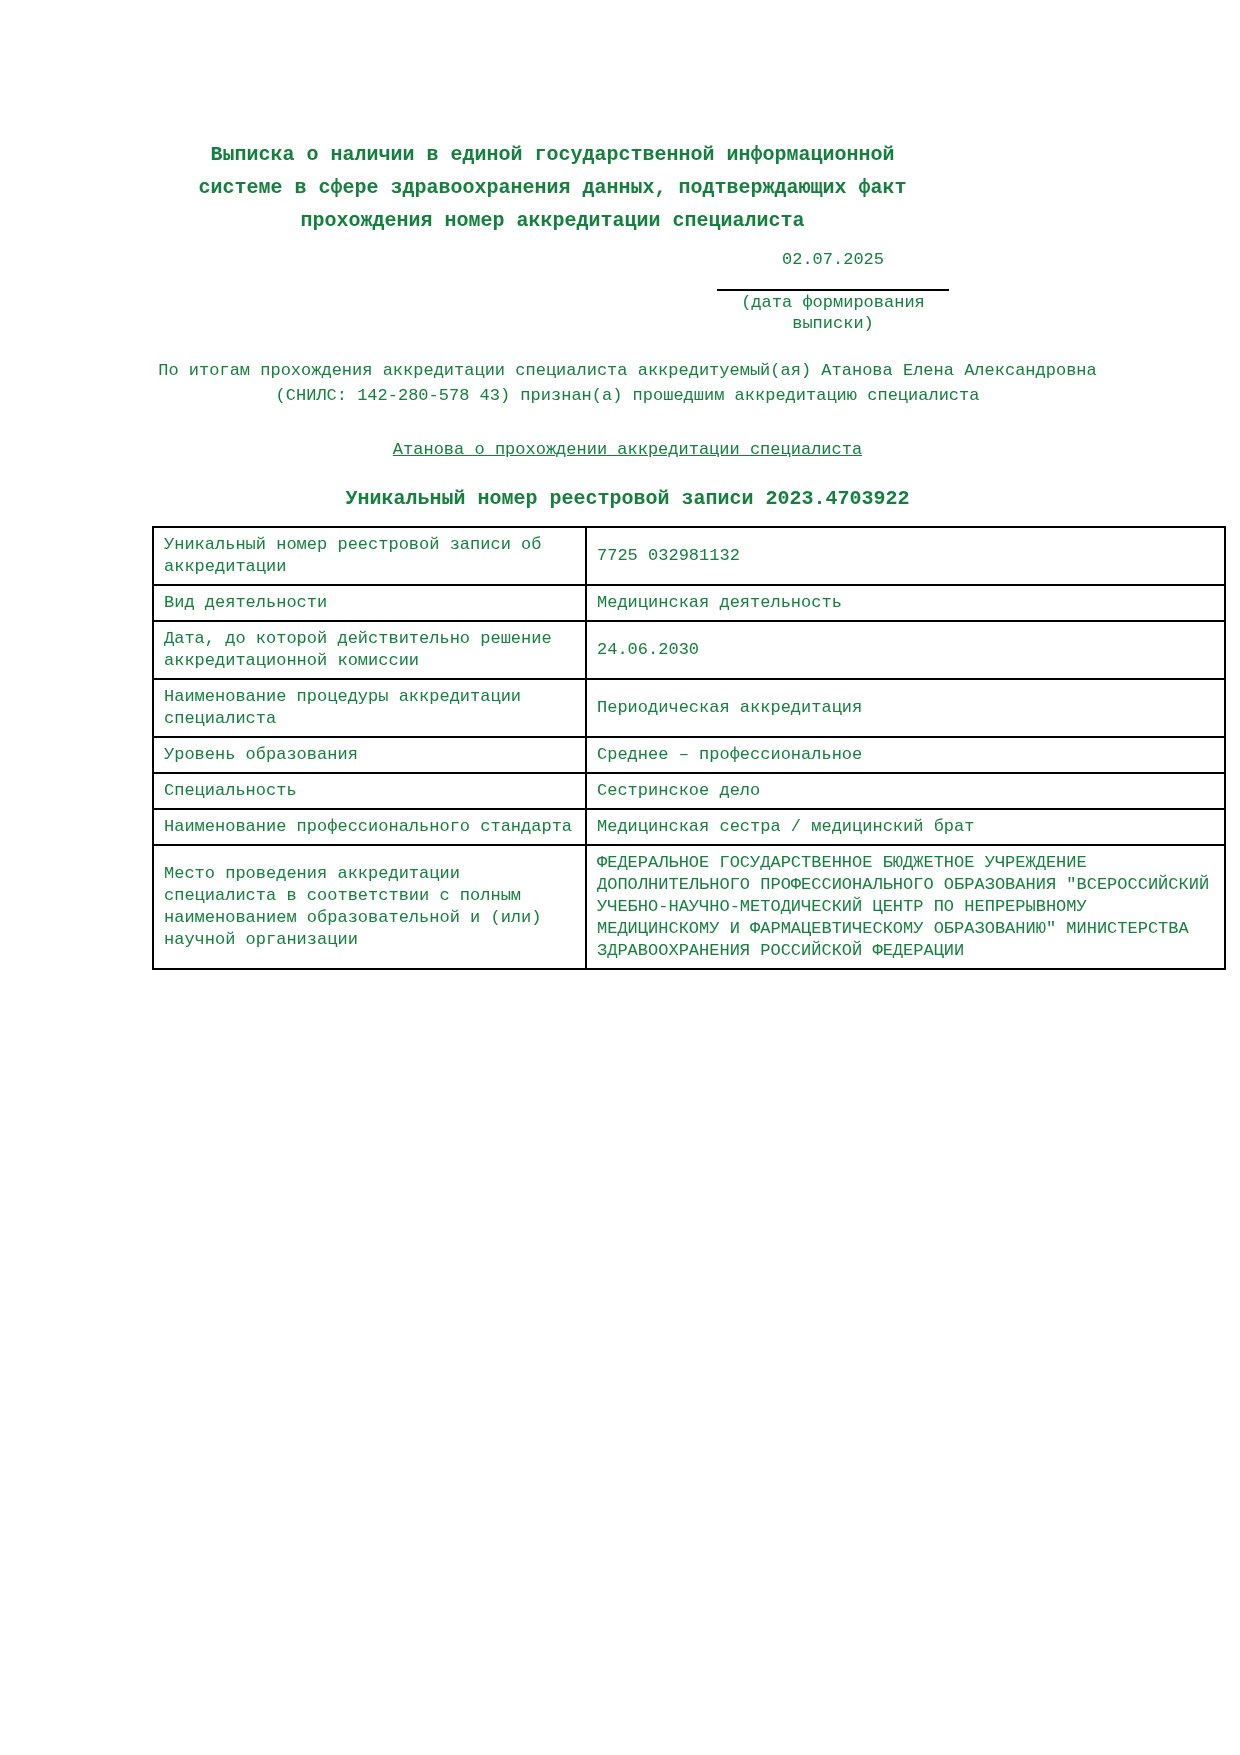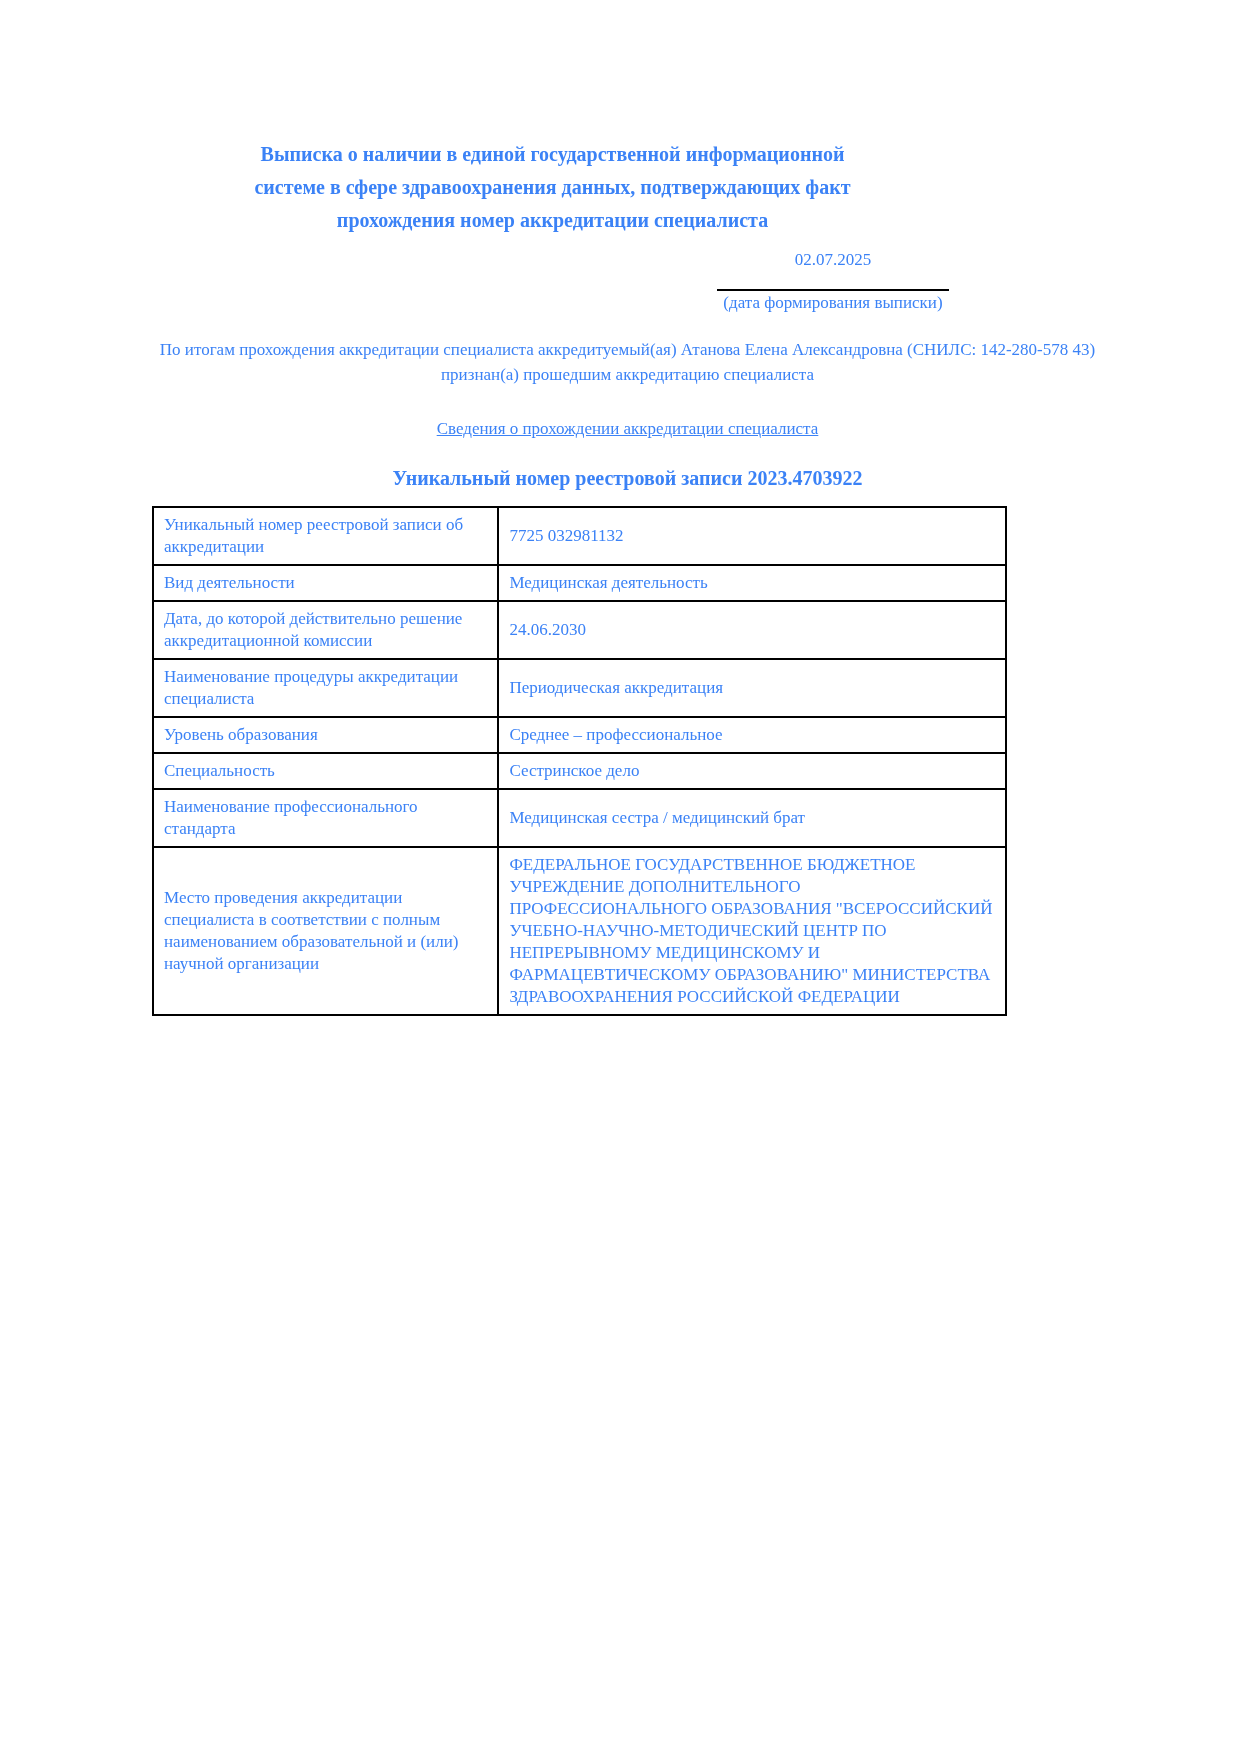--- a/index.html
+++ b/index.html
@@ -5,22 +5,22 @@
   html, body {
     margin: 0;
     padding: 0;
     background: #ffffff;
   }
   .page {
     position: relative;
     width: 1240px;
     height: 1755px;
     background: #ffffff;
-    color: #3b82f6;
-    font-family: Liberation Serif, serif;
+    color: #15803d;
+    font-family: Liberation Mono, monospace;
     overflow: hidden;
   }
   .content {
     padding: 0 137px 0 152px; 
   }
   .doc-title {
     margin-top: 138px;
     padding-right: 150px;
     text-align: center;
     font-weight: bold;
@@ -57,21 +57,21 @@
     text-decoration: underline;
   }
   .record-heading {
     margin-top: 28px;
     text-align: center;
     font-size: 20px;
     font-weight: bold;
   }
   table.acc-table {
     margin-top: 16px;
-    width: 855px;
+    width: 1074px;
     border-collapse: collapse;
     table-layout: fixed;
   }
   table.acc-table td {
     border: 2px solid #000000;
     font-size: 17px;
     line-height: 22px;
     padding: 6px 10px;
     vertical-align: middle;
     word-wrap: break-word;
@@ -91,21 +91,21 @@
       <div>прохождения номер аккредитации специалиста</div>
     </div>
 
     <div class="date-block">
       <span class="date-value">02.07.2025</span>
       <span class="date-caption">(дата формирования выписки)</span>
     </div>
 
     <div class="intro">По итогам прохождения аккредитации специалиста аккредитуемый(ая) Атанова Елена Александровна (СНИЛС: 142-280-578 43) признан(а) прошедшим аккредитацию специалиста</div>
 
-    <div class="section-heading">Сведения о прохождении аккредитации специалиста</div>
+    <div class="section-heading">Атанова о прохождении аккредитации специалиста</div>
 
     <div class="record-heading">Уникальный номер реестровой записи 2023.4703922</div>
 
     <table class="acc-table">
       <tbody>
           <tr>
     <td class="label-cell">Уникальный номер реестровой записи об аккредитации</td>
     <td class="value-cell">7725 032981132</td>
   </tr>
           <tr>

